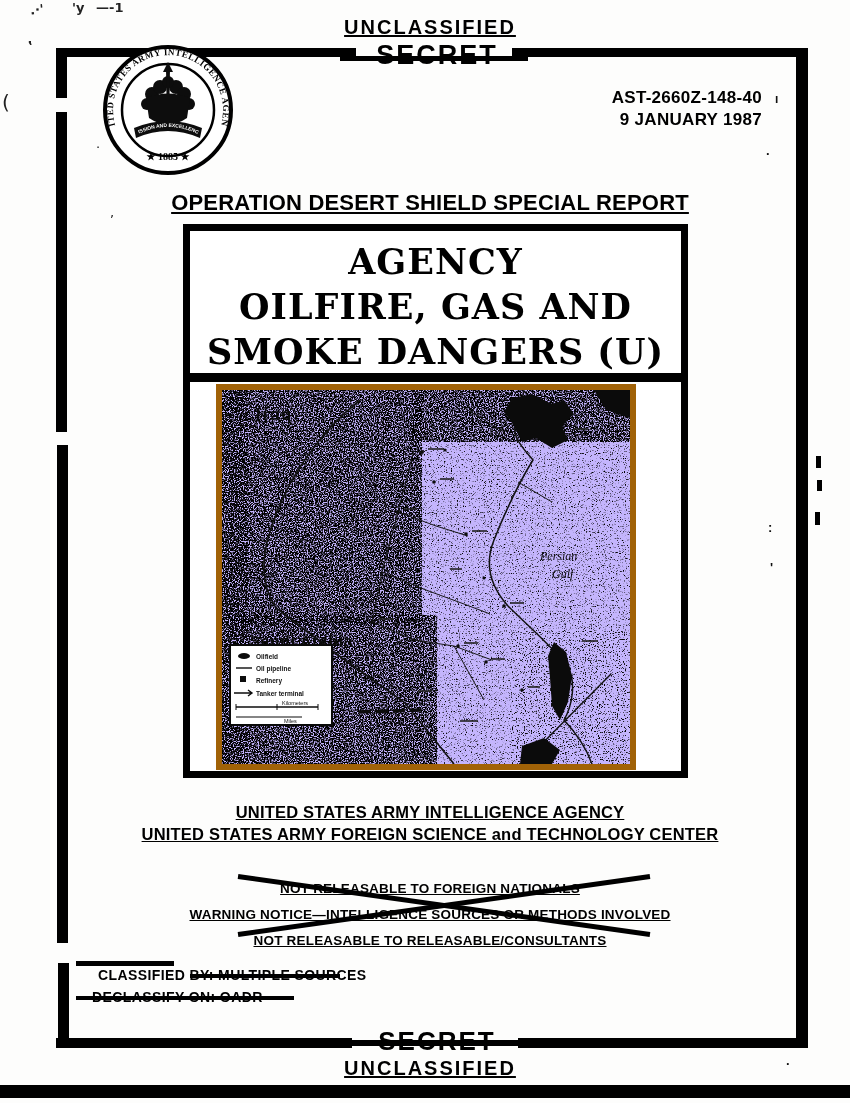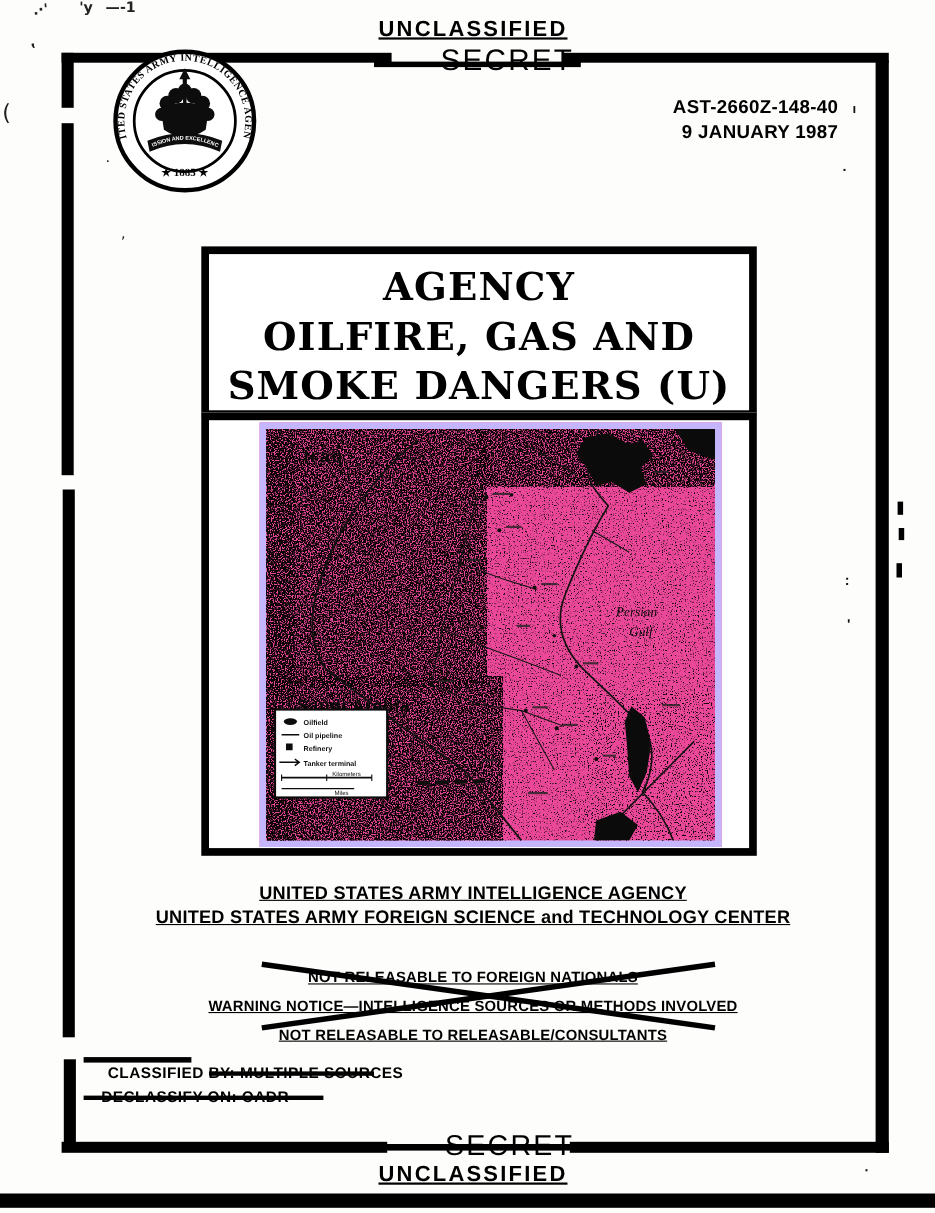--- a/index.html
+++ b/index.html
@@ -9,38 +9,38 @@
   .abs { position:absolute; }
   .bar { position:absolute; background:#000; }
   .ctr { position:absolute; left:10px; width:840px; text-align:center;text-decoration:underline; }
 
   
   .scribble { position:absolute; font-size:13px; font-weight:bold; color:#222;
               font-family:"DejaVu Sans", sans-serif; }
 
   
   .uncls { font-size:20px; font-weight:600; letter-spacing:2px; }
-  .secret { position:absolute; width:170px; text-align:right; font-size:27px;
-            font-weight:normal; letter-spacing:2px; }
+  .secret { position:absolute; width:170px; text-align:center; font-size:27px;
+            font-weight:bold; letter-spacing:2px; }
 
   
   .docnum { position:absolute; right:88px; top:87px; text-align:right;
             font-size:17px; font-weight:bold; line-height:22px; letter-spacing:.3px; }
 
   .series-title { top:190px; font-size:22px; font-weight:bold; letter-spacing:.2px; }
 
   .title-box { position:absolute; left:183px; top:224px; width:491px; height:134px;
                border:7px solid #000; background:#fff; text-align:center;
                font-family:"DejaVu Serif","Liberation Serif",serif; font-weight:bold;
                font-size:35px; line-height:45px; letter-spacing:1px; padding-top:8px; }
 
   .map-outer { position:absolute; left:183px; top:375px; width:491px; height:389px;
                border:7px solid #000; background:#fff; }
-  .map-frame { position:absolute; left:46px; top:2px; width:408px; height:374px;
-               border:6px solid #c4b5fd; background:#ec4899; }
+  .map-frame { position:absolute; left:26px; top:2px; width:408px; height:374px;
+               border:6px solid #a16207; background:#c4b5fd; }
 
   .agencies { font-size:16.5px; font-weight:bold; letter-spacing:.2px; }
 
   .warn { font-size:13.5px; font-weight:bold; letter-spacing:.2px; line-height:26px; }
   .xbar { position:absolute; left:236px; top:903px; width:416px; height:5px;
           background:#000; }
 
   .clsblk { position:absolute; left:98px; font-size:14px; font-weight:bold;
             letter-spacing:.4px; }
   .strikeline { position:absolute; background:#000; }
@@ -113,20 +113,21 @@
       <text x="66" y="116" text-anchor="middle" font-family="Liberation Serif, serif" font-size="10" font-weight="bold" fill="#000">★ 1885 ★</text>
     </svg>
   </div>
 
   <div class="docnum">
     <div>AST-2660Z-148-40</div>
     <div>9 JANUARY 1987</div>
   </div>
   <span class="dot-mark" style="left:775px; top:92px; font-size:12px;">ı</span>
 
+  <div class="ctr series-title">OPERATION DESERT SHIELD SPECIAL REPORT</div>
 
   <div class="title-box">
     <div>AGENCY</div>
     <div>OILFIRE, GAS AND</div>
     <div>SMOKE DANGERS (U)</div>
   </div>
 
   <div class="map-outer">
     <div class="map-frame">
       <svg width="408" height="374" viewBox="0 0 408 374">

